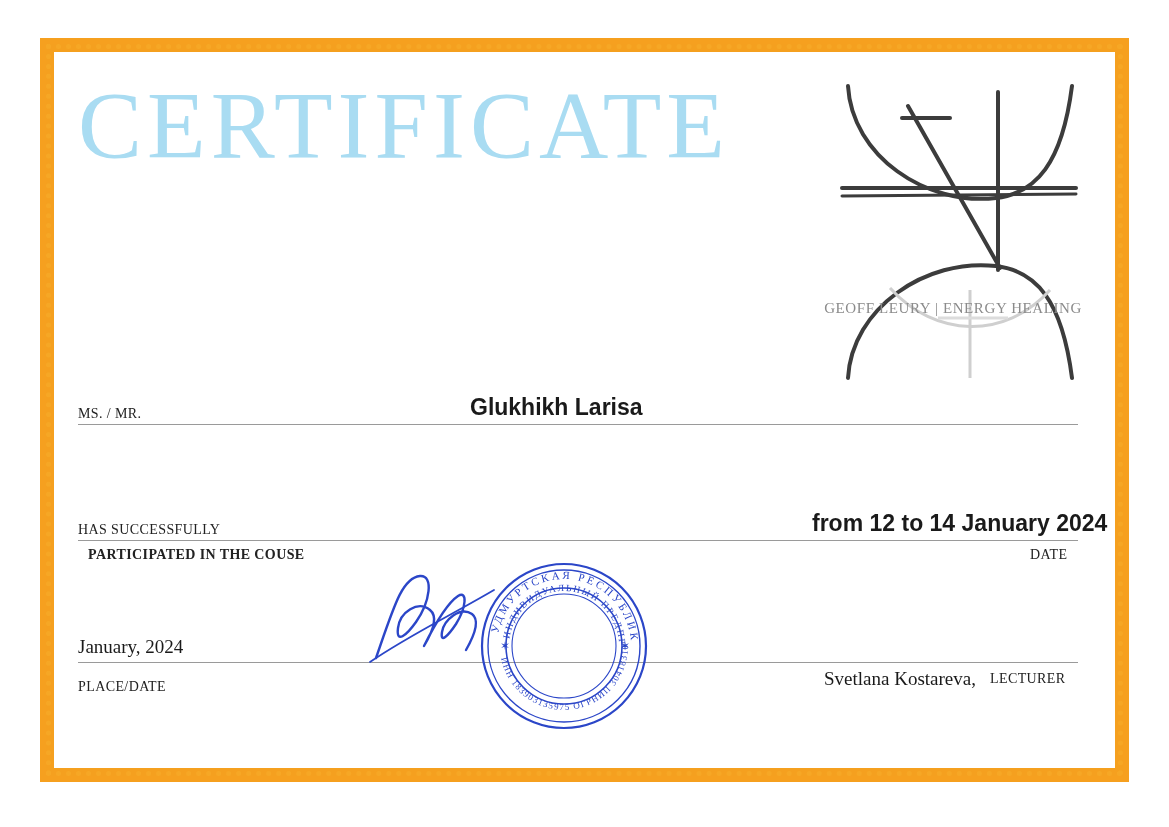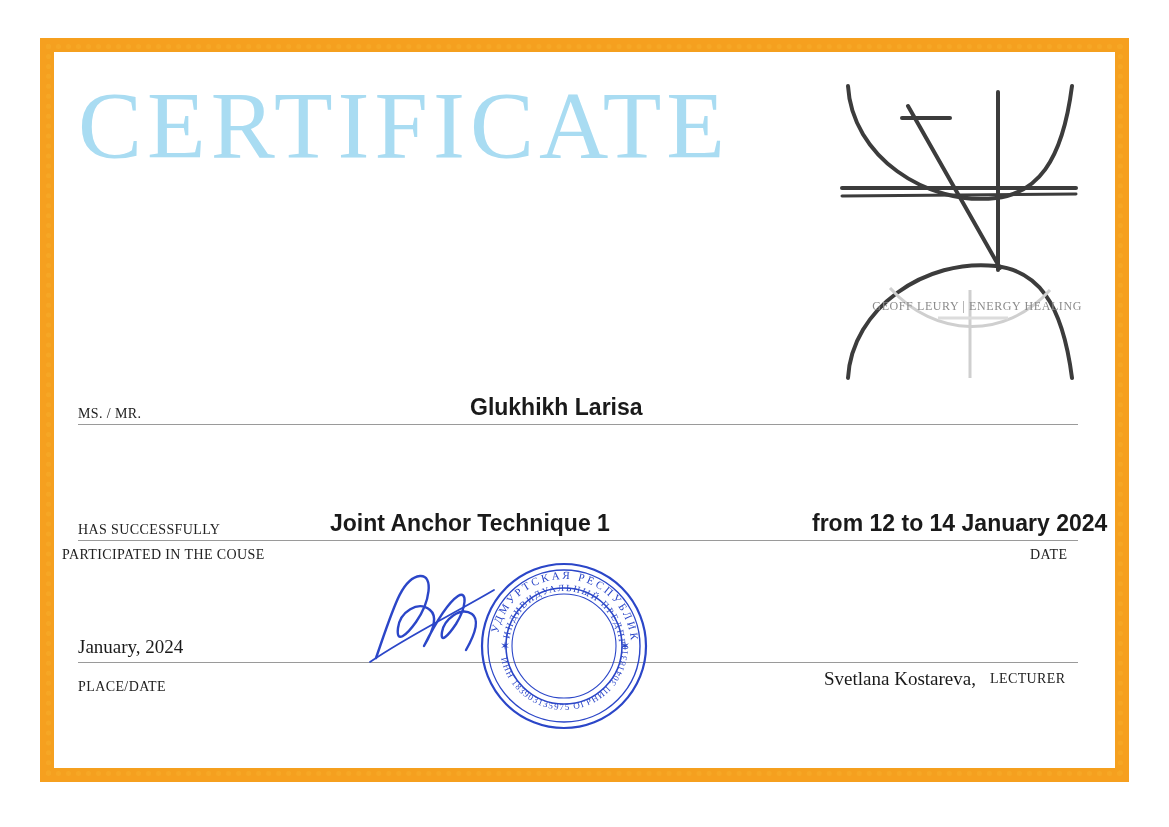--- a/index.html
+++ b/index.html
@@ -84,21 +84,21 @@
   }
   .logo-wrap svg { display: block; }
 
   .logo-text {
     position: absolute;
     left: 790px;
     top: 298px;
     width: 292px;
     text-align: right;
     font-family: "Liberation Serif", serif;
-    font-size: 12px;
+    font-size: 15px;
     letter-spacing: 0.6px;
     color: #8b8b8b;
     line-height: 1.35;
   }
   .logo-text .lt-line { display: block; white-space: nowrap; }
 
   
   .rule {
     position: absolute;
     height: 0;
@@ -129,21 +129,21 @@
   }
 
   
   .name-rule  { left: 78px;  top: 424px; width: 1000px; }
   .lbl-msmr   { left: 78px;  top: 406px; }
   .val-name   { left: 470px; top: 394px; }
 
   
   .course-rule { left: 78px; top: 540px; width: 1000px; }
   .lbl-has     { left: 78px; top: 522px; }
-  .lbl-part    { left: 62px; top: 547px; }
+  .lbl-part    { left: 88px; top: 547px; font-weight: bold; }
   .val-course  { left: 330px; top: 510px; }
   .val-date    { left: 812px; top: 510px; }
   .lbl-date    { left: 1030px; top: 547px; }
 
   
   .place-rule  { left: 78px; top: 662px; width: 1000px; }
   .val-place   { left: 78px; top: 636px; }
   .lbl-place   { left: 78px; top: 679px; text-align: center; }
   .val-lect    { left: 824px; top: 668px; font-size: 19px; }
   .lbl-lect    { left: 990px; top: 671px; }
@@ -206,21 +206,20 @@
     <span class="lt-line">GEOFF LEURY | ENERGY HEALING</span>
   </div>
 
   <div class="rule name-rule"></div>
   <div class="small-label lbl-msmr">MS. / MR.</div>
   <div class="value-bold val-name">Glukhikh Larisa</div>
 
   <div class="rule course-rule"></div>
   <div class="small-label lbl-has">HAS SUCCESSFULLY</div>
   <div class="small-label lbl-part">PARTICIPATED IN THE COUSE</div>
-  <div class="value-bold val-course">Joint Anchor Technique 1</div>
   <div class="value-bold val-date">from 12 to 14 January 2024</div>
   <div class="small-label lbl-date">DATE</div>
 
   <div class="rule place-rule"></div>
   <div class="value-plain val-place">January, 2024</div>
   <div class="small-label lbl-place">PLACE/DATE</div>
   <div class="value-plain val-lect">Svetlana Kostareva,</div>
   <div class="small-label lbl-lect">LECTURER</div>
 
   <div class="signature">

